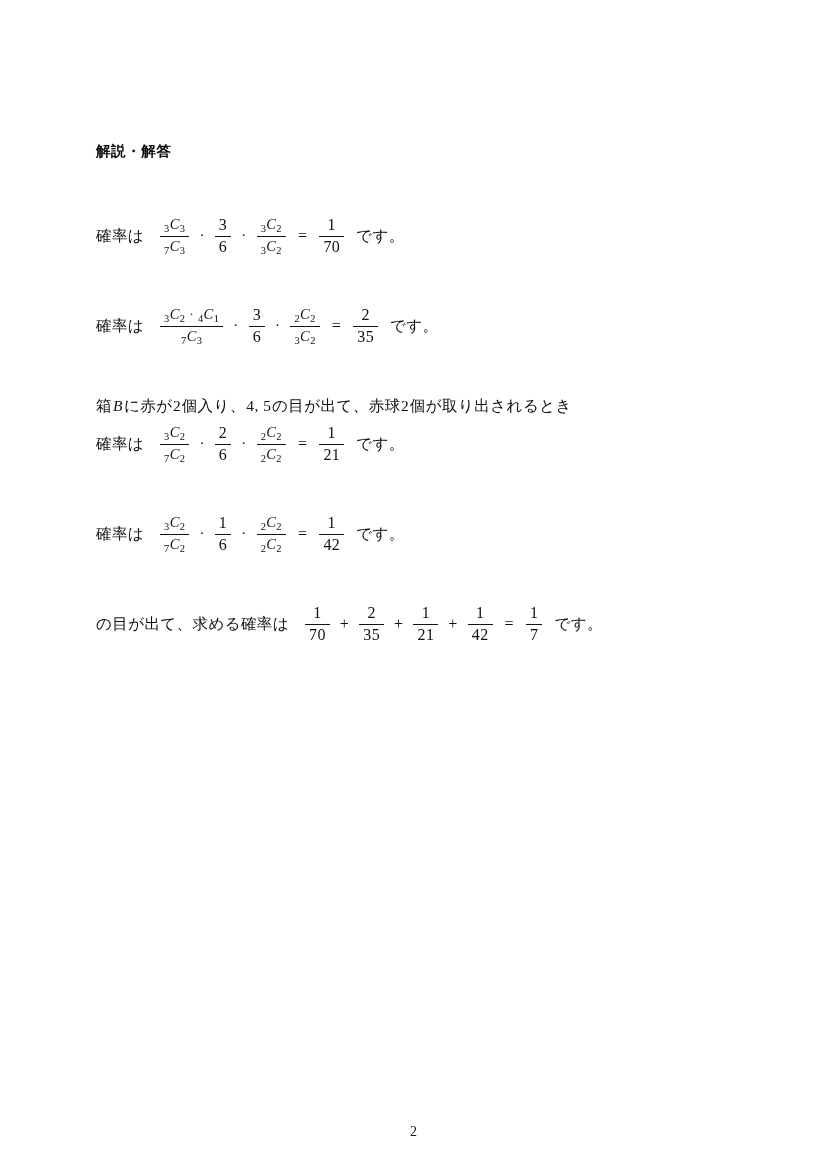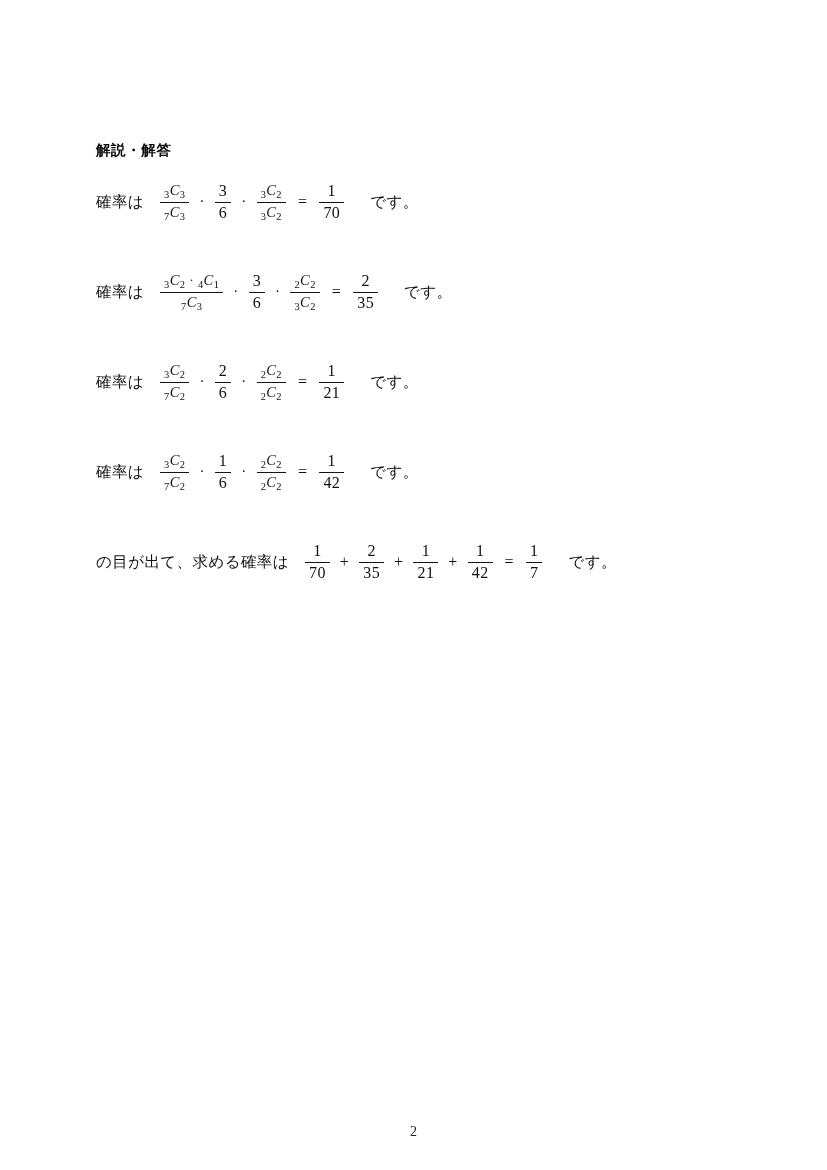--- a/index.html
+++ b/index.html
@@ -19,26 +19,26 @@
   }
   .content {
     position: absolute;
     left: 96px;
     top: 143px;
     width: 640px;
   }
 
   
   .heading {
-    font-family: Liberation Mono, monospace;
+    font-family: Liberation Sans, sans-serif;
     font-weight: bold;
     font-size: 14.5px;
     letter-spacing: 0.6px;
     color: #0c0c0c;
-    margin: 0 0 20px 0;
+    margin: 0 0 54px 0;
     line-height: 1.2;
   }
 
   
   .para {
     margin: 0 0 46px 0;
   }
   .para:last-of-type { margin-bottom: 0; }
 
   .sentence {
@@ -65,21 +65,21 @@
     font-size: 15.5px;
     letter-spacing: 0.4px;
     min-height: 44px;
     white-space: nowrap;
   }
   .formula-lead {
     margin-right: 14px;
     text-align: right;
   }
   .formula-tail {
-    margin-left: 24px;
+    margin-left: 10px;
   }
 
   .math {
     display: inline-flex;
     align-items: center;
     font-family: "Liberation Serif", "DejaVu Serif", serif;
   }
   .op {
     display: inline-block;
     padding: 0 7px;
@@ -261,20 +261,23 @@
             <span class="numer">2</span>
             <span class="bar"></span>
             <span class="denom">35</span>
           </span>
         </span>
         <span class="formula-tail">です。</span>
       </div>
     </div>
 
     <div class="para">
+      <div class="sentence">
+        <span>箱</span><span class="mathvar">B</span><span>に赤が</span><span class="num">2</span><span>個入り、</span><span class="num">4, 5</span><span>の目が出て、赤球</span><span class="num">2</span><span>個が取り出されるとき</span>
+      </div>
       <div class="formula-line">
         <span class="formula-lead">確率は</span>
         <span class="math">
           <span class="frac comb">
             <span class="numer">
               <span class="comb-term"><span class="pre">3</span><span class="cc">C</span><span class="post">2</span></span>
             </span>
             <span class="bar"></span>
             <span class="denom">
               <span class="comb-term"><span class="pre">7</span><span class="cc">C</span><span class="post">2</span></span>

